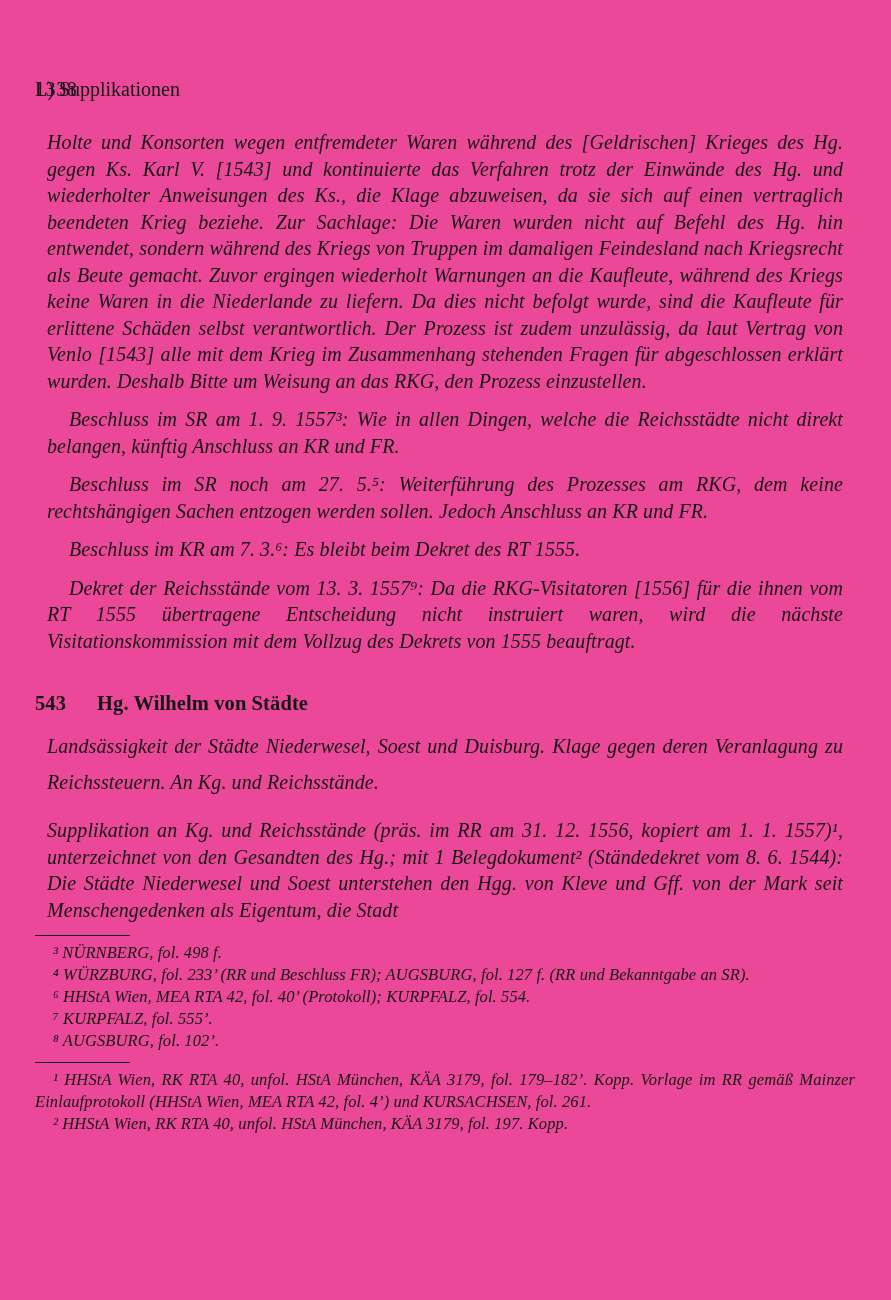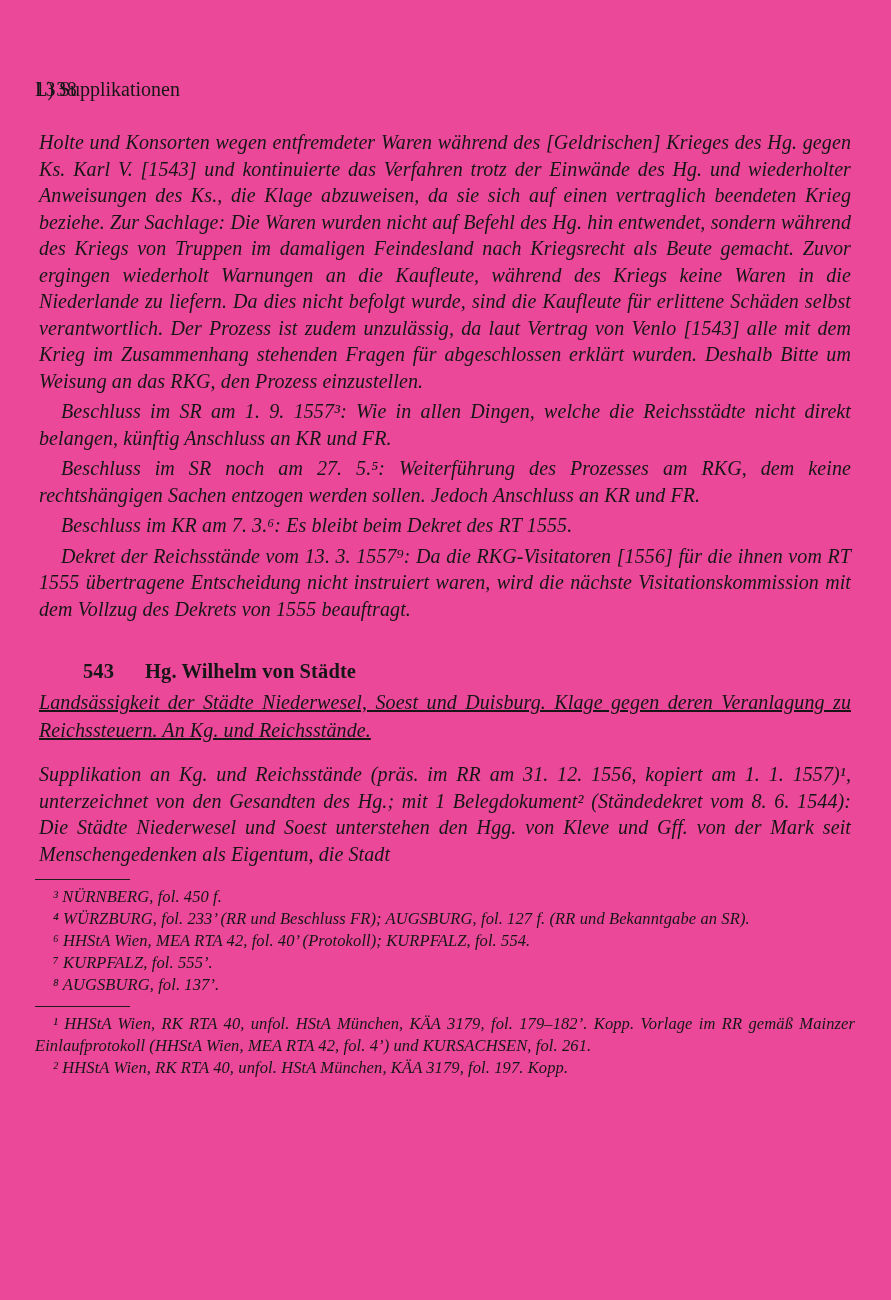--- a/index.html
+++ b/index.html
@@ -37,40 +37,39 @@
   }
   
   .main-text {
     margin-top: 27px;
     font-style: italic;
     font-size: 20px;
     line-height: 26.5px;
     text-align: justify;
     letter-spacing: 0.1px;
   }
-  .main-text p { margin: 4px; }
+  .main-text p { margin: 12px; }
   p.indent { text-indent: 22px; }
   
   .section-head {
     display: flex;
     margin-top: 36px;
     font-style: normal;
     font-weight: bold;
     font-size: 20.5px;
     line-height: 26px;
   }
-  .section-number { width: 62px; flex: 0 0 62px; margin-left: 48px; }
+  .section-number { width: 62px; flex: 0 0 62px; }
   
   .abstract {
     margin: 23px 0 0 62px;
     font-style: italic;
     font-size: 20px;
-    line-height: 28px;
+    line-height: 36px;
     text-align: justify;
-    text-decoration: underline;
   }
   .supplication {
     margin-top: 17px !important;
   }
   
   .footnotes {
     font-style: italic;
     font-size: 16.5px;
     line-height: 22px;
     text-align: justify;
@@ -111,25 +110,25 @@
       <span class="section-title">Hg. Wilhelm von Städte</span>
     </div>
 
     <p class="abstract">Landsässigkeit der Städte Niederwesel, Soest und Duisburg. Klage gegen deren Veranlagung zu Reichssteuern. An Kg. und Reichsstände.</p>
 
     <p class="supplication">Supplikation an Kg. und Reichsstände (präs. im RR am 31. 12. 1556, kopiert am 1. 1. 1557)¹, unterzeichnet von den Gesandten des Hg.; mit 1 Belegdokument² (Ständedekret vom 8. 6. 1544): Die Städte Niederwesel und Soest unterstehen den Hgg. von Kleve und Gff. von der Mark seit Menschengedenken als Eigentum, die Stadt</p>
   </main>
 
   <section class="footnotes footnotes-area">
     <hr class="fn-rule">
-    <p class="footnote">³ NÜRNBERG, fol. 450 f.</p>
+    <p class="footnote">³ NÜRNBERG, fol. 498 f.</p>
     <p class="footnote">⁴ WÜRZBURG, fol. 233’ (RR und Beschluss FR); AUGSBURG, fol. 127 f. (RR und Bekanntgabe an SR).</p>
     <p class="footnote">⁶ HHStA Wien, MEA RTA 42, fol. 40’ (Protokoll); KURPFALZ, fol. 554.</p>
     <p class="footnote">⁷ KURPFALZ, fol. 555’.</p>
-    <p class="footnote">⁸ AUGSBURG, fol. 137’.</p>
+    <p class="footnote">⁸ AUGSBURG, fol. 102’.</p>
   </section>
 
   <section class="footnotes">
     <hr class="fn-rule">
     <p class="footnote">¹ HHStA Wien, RK RTA 40, unfol. HStA München, KÄA 3179, fol. 179–182’. Kopp. Vorlage im RR gemäß Mainzer Einlaufprotokoll (HHStA Wien, MEA RTA 42, fol. 4’) und KURSACHSEN, fol. 261.</p>
     <p class="footnote">² HHStA Wien, RK RTA 40, unfol. HStA München, KÄA 3179, fol. 197. Kopp.</p>
   </section>
 
 </div>
 

